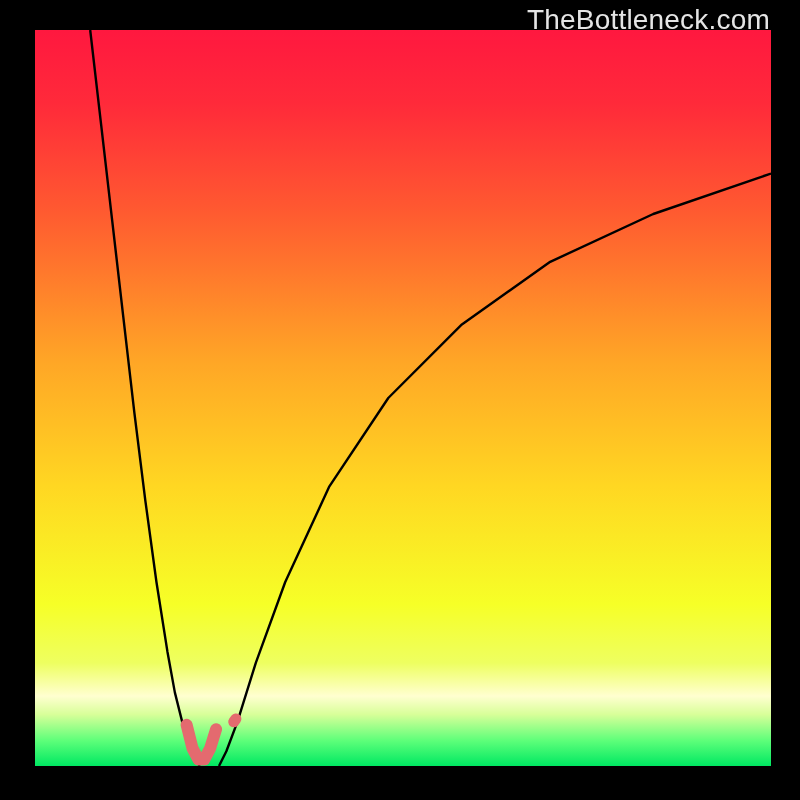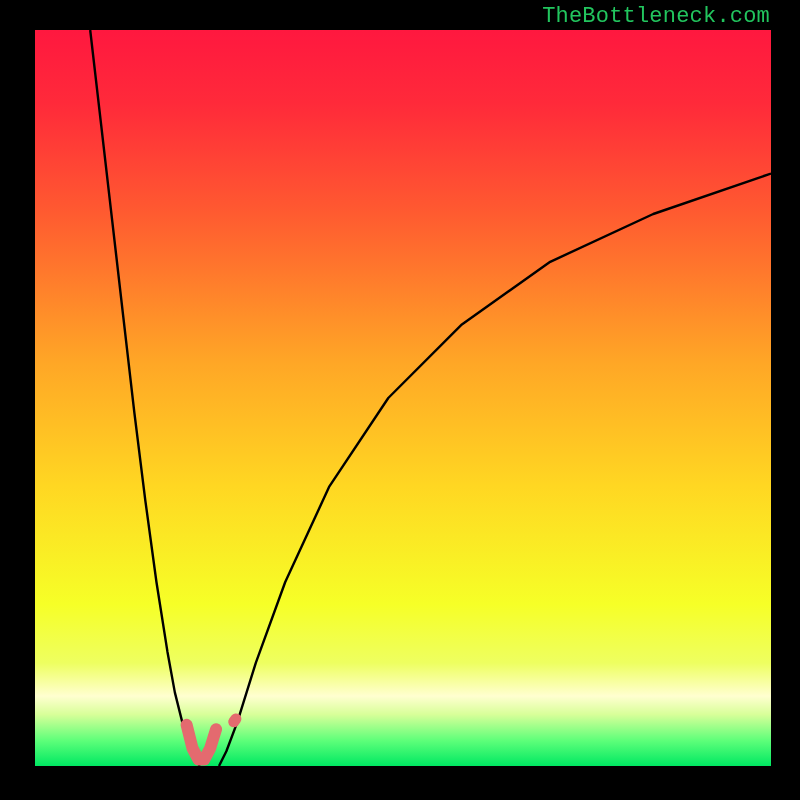--- a/index.html
+++ b/index.html
@@ -30,23 +30,23 @@
     position: absolute;
     left: 0;
     top: 0;
     width: 100%;
     height: 100%;
   }
   .watermark {
     position: absolute;
     top: 4px;
     right: 30px;
-    font-family: Liberation Mono, monospace;
-    font-size: 22px;
-    color: #22c55e;
+    font-family: Liberation Sans, sans-serif;
+    font-size: 28px;
+    color: #e5e5e5;
     letter-spacing: 0.2px;
   }
   svg.curves {
     position: absolute;
     left: 0;
     top: 0;
     width: 100%;
     height: 100%;
   }
 </style>

